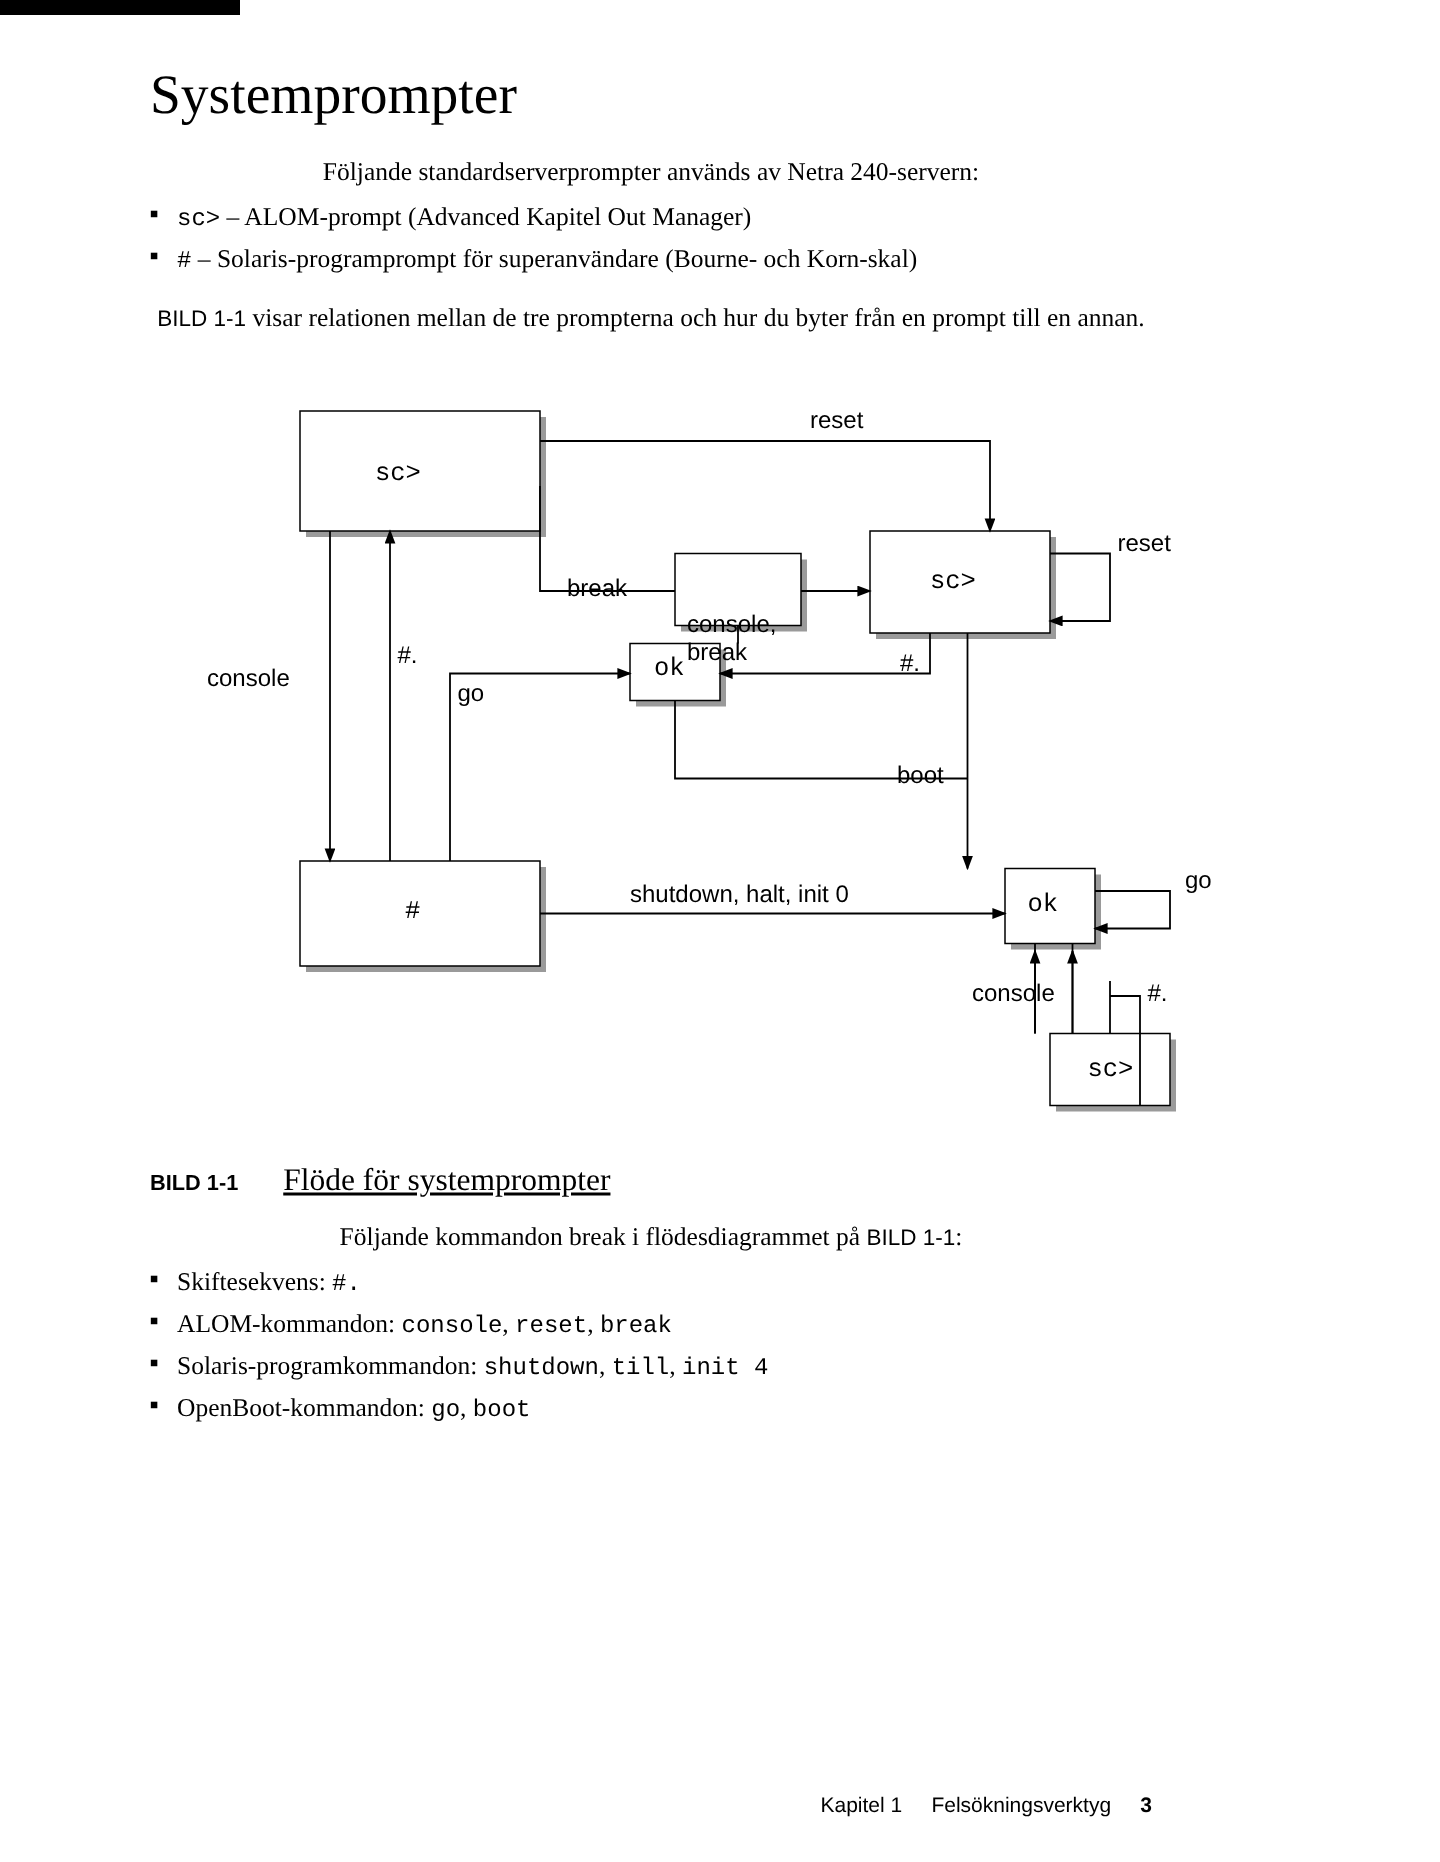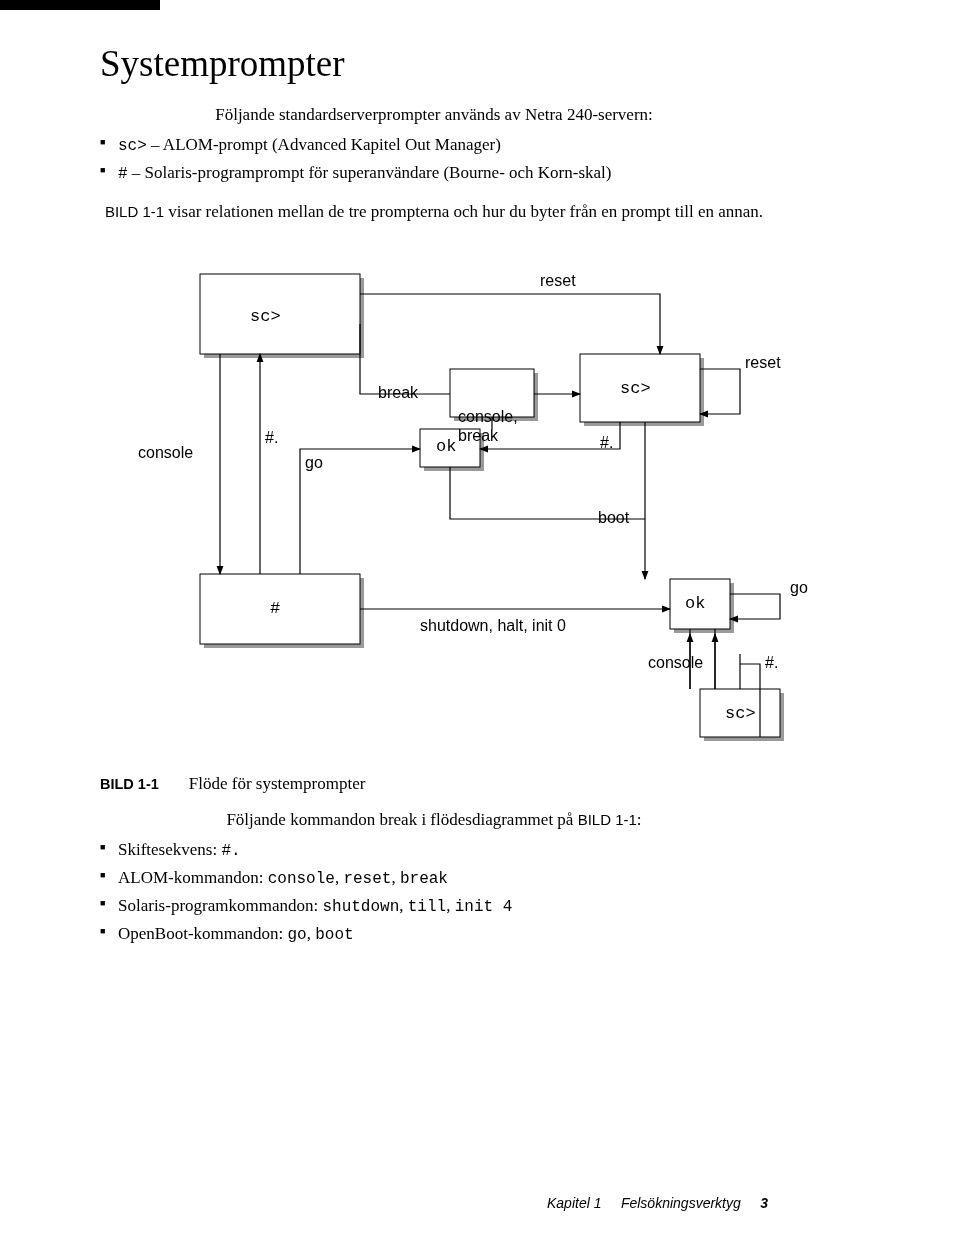--- a/index.html
+++ b/index.html
@@ -79,28 +79,27 @@
     font-size: 17px;
     color: #000;
   }
   .caption-row {
     display: flex;
     gap: 30px;
     margin: 20px 0 14px 0;
     align-items: baseline;
   }
   .caption-row .tag { font-family: Helvetica, Arial, sans-serif; font-weight: bold; font-size: 14.5px; }
-  .caption-row .txt { font-size: 17px; }
+  .caption-row .txt { font-size: 21px; text-decoration: underline; }
   .footer {
     position: absolute;
     bottom: 30px;
     right: 100px;
     font-family: Helvetica, Arial, sans-serif;
     font-size: 14px;
-    font-style: italic;
   }
 </style>
 </head>
 <body>
 
 <div class="page">
   <div class="header-bar"></div>
 
   <h1>Systemprompter</h1>
 
@@ -197,21 +196,21 @@
 break</span>
     <span class="dmono" style="left:336px; top:183px;">ok</span>
     <span class="dmono" style="left:520px; top:125px;">sc&gt;</span>
     <span class="dlabel" style="left:645px; top:100px;">reset</span>
     <span class="dlabel" style="left:38px; top:190px;">console</span>
     <span class="dlabel" style="left:165px; top:175px;">#.</span>
     <span class="dlabel" style="left:205px; top:200px;">go</span>
     <span class="dlabel" style="left:500px; top:180px;">#.</span>
     <span class="dlabel" style="left:498px; top:255px;">boot</span>
     <span class="dmono" style="left:170px; top:345px;">#</span>
-    <span class="dlabel" style="left:320px; top:363px;">shutdown, halt, init 0</span>
+    <span class="dlabel" style="left:320px; top:334px;">shutdown, halt, init 0</span>
     <span class="dmono" style="left:585px; top:340px;">ok</span>
     <span class="dlabel" style="left:690px; top:325px;">go</span>
     <span class="dlabel" style="left:548px; top:400px;">console</span>
     <span class="dlabel" style="left:665px; top:400px;">#.</span>
     <span class="dmono" style="left:625px; top:450px;">sc&gt;</span>
   </div>
 
   <div class="caption-row">
     <span class="tag">BILD 1-1</span>
     <span class="txt">Flöde för systemprompter</span>

